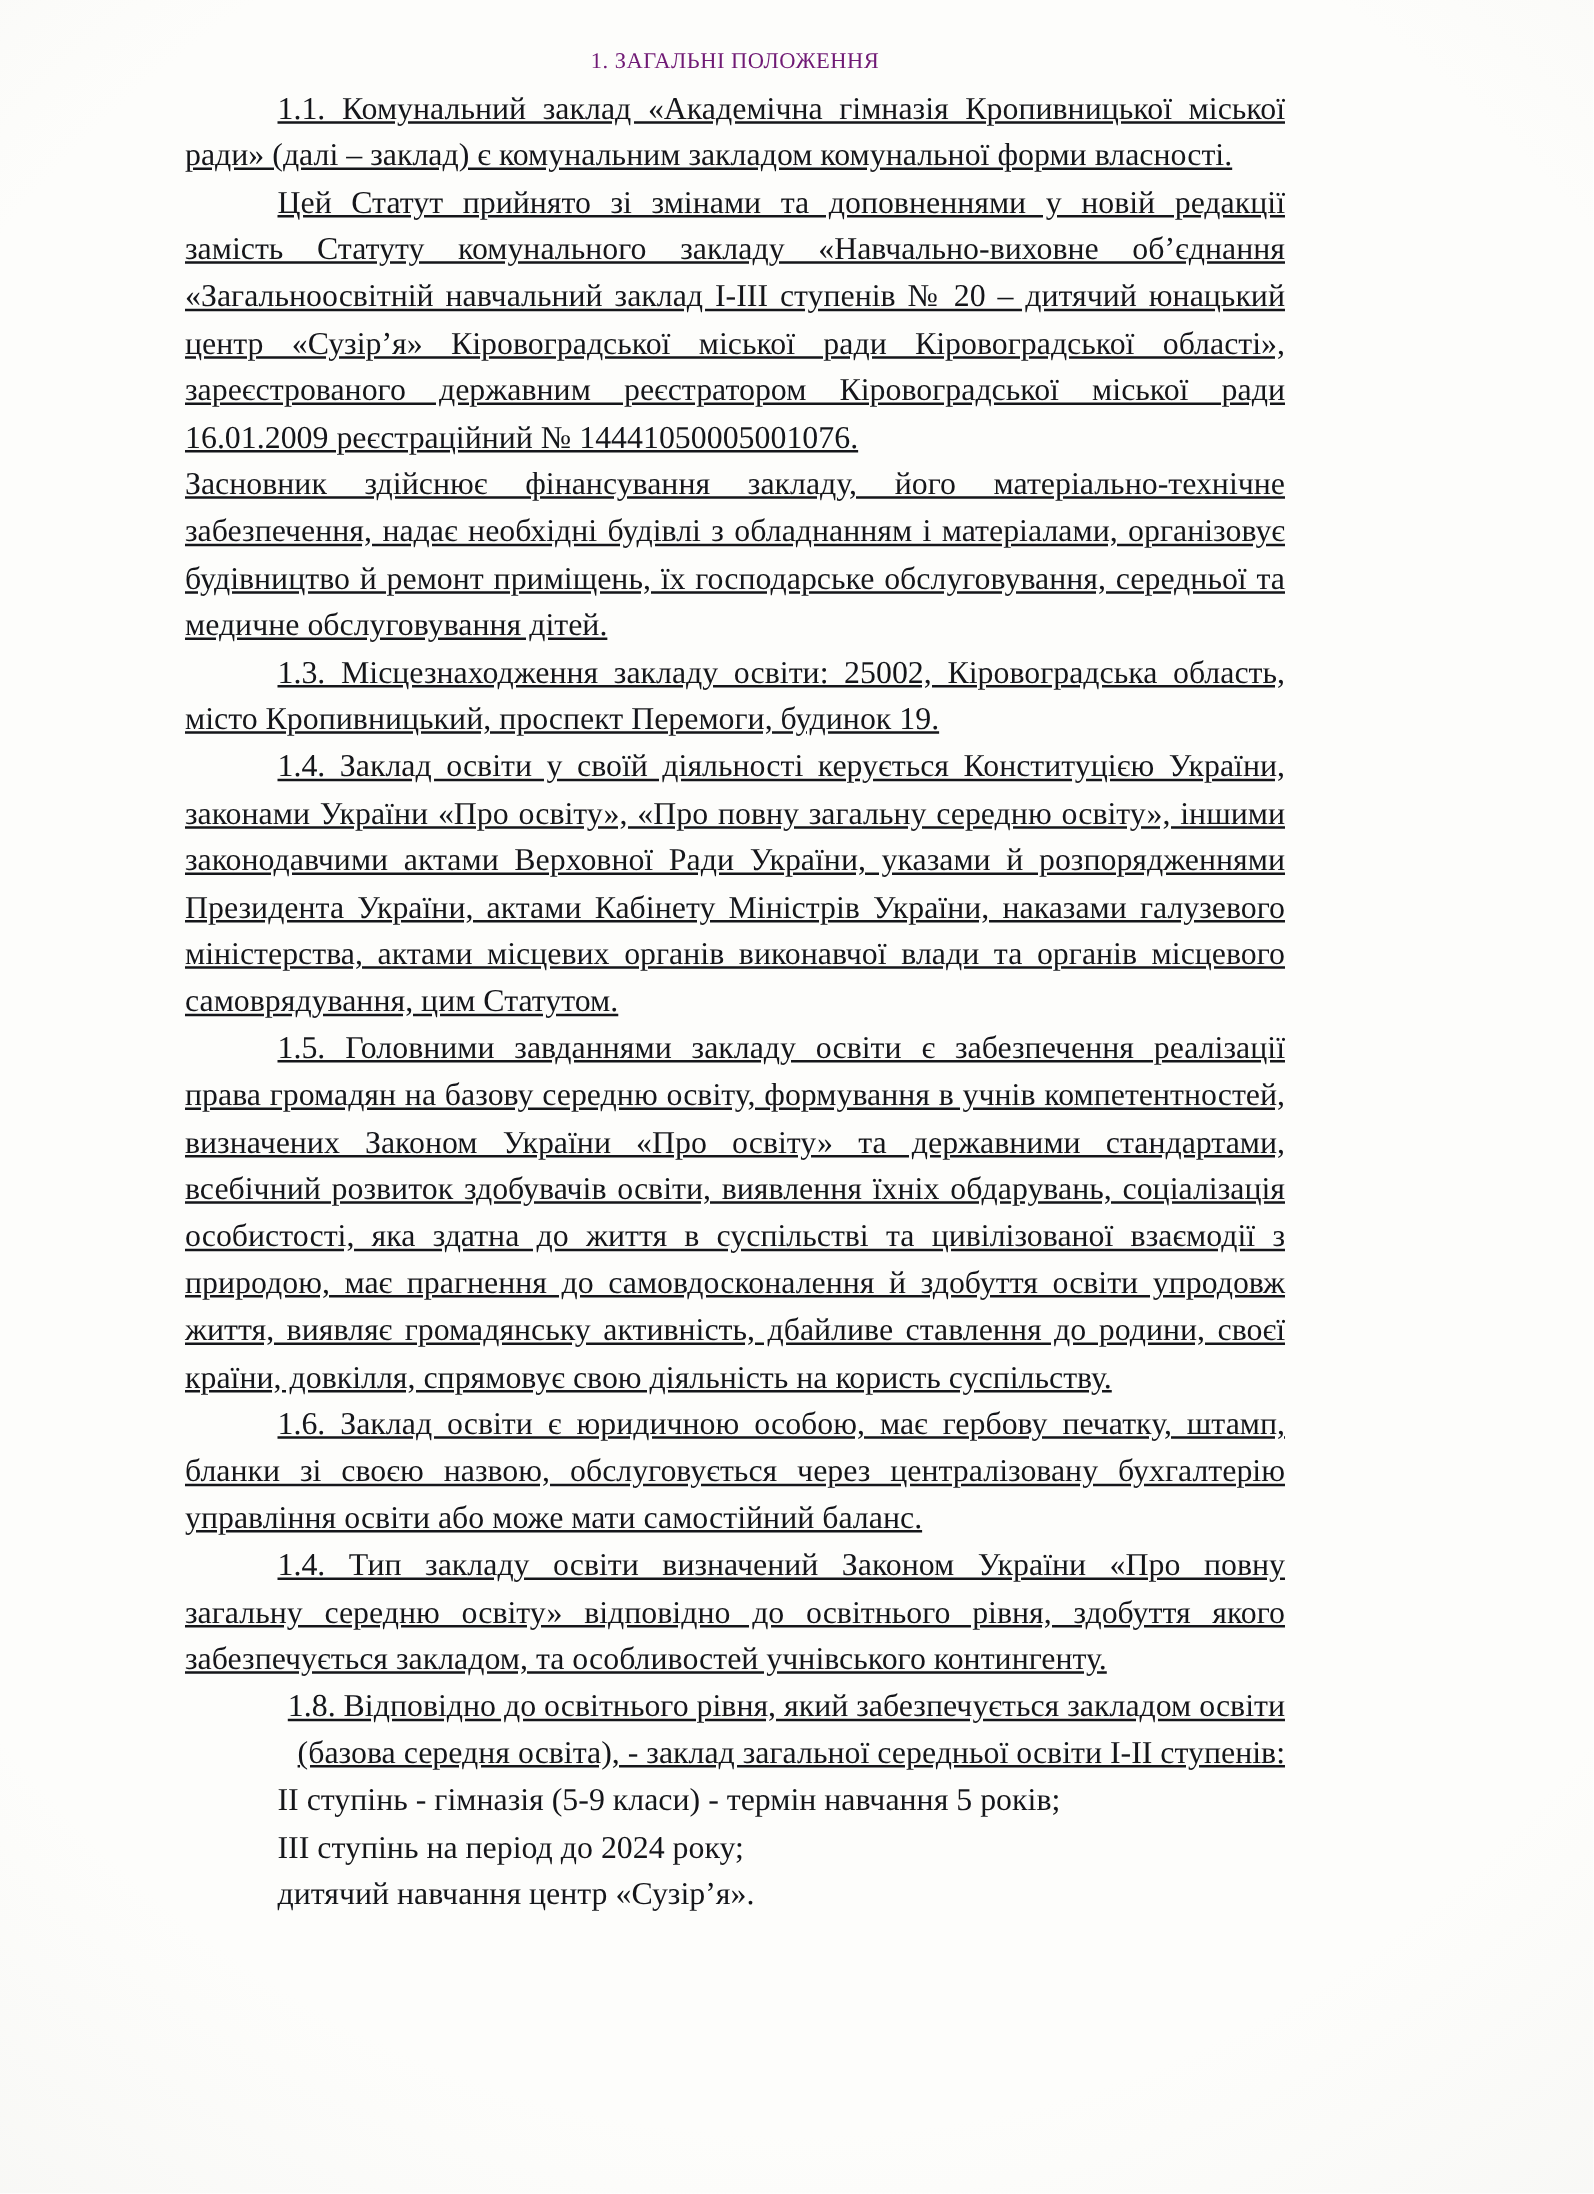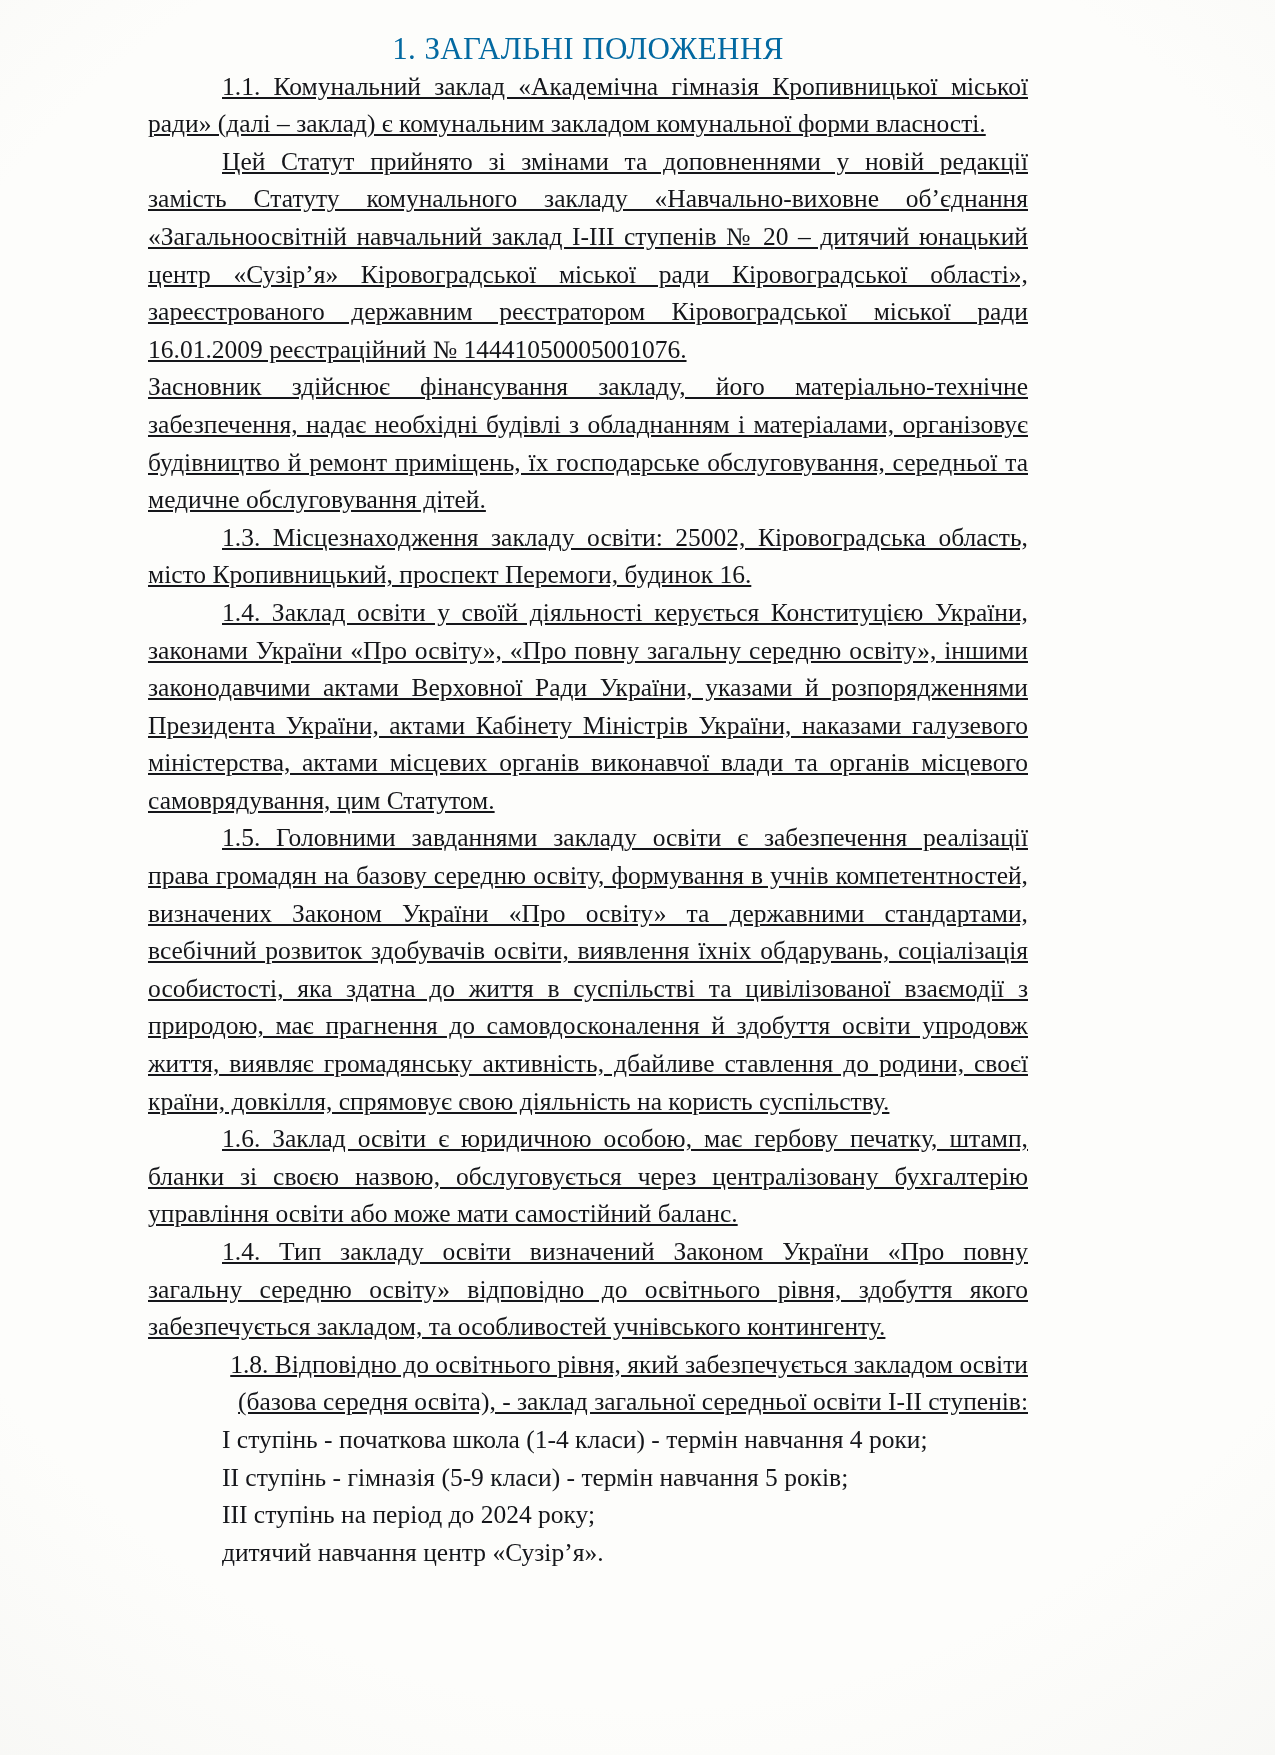--- a/index.html
+++ b/index.html
@@ -33,25 +33,25 @@
     font-family: "Liberation Serif", "DejaVu Serif", serif;
     font-size: 25.5px;
     line-height: 37.6px;
     color: #15161a;
     text-align: justify;
     text-justify: inter-word;
     -webkit-font-smoothing: antialiased;
   }
   .doc-title {
     text-align: center;
-    font-size: 31px;
+    font-size: 18px;
     line-height: 37.6px;
     letter-spacing: 0.4px;
     margin: 0 0 0 0;
-    color: #0369a1;
+    color: #701a75;
     font-weight: normal;
     font-family: "Liberation Serif", "DejaVu Serif", serif;
   }
   p.para {
     margin: 0;
     text-align: justify;
     text-indent: 74px;
     text-decoration: underline;
   }
   p.para.no-indent {
@@ -79,33 +79,32 @@
 
     <h1 class="doc-title">1. ЗАГАЛЬНІ ПОЛОЖЕННЯ</h1>
 
     <p class="para">1.1. Комунальний заклад «Академічна гімназія Кропивницької міської ради» (далі – заклад) є комунальним закладом комунальної форми власності.</p>
 
     <p class="para">Цей Статут прийнято зі змінами та доповненнями у новій редакції замість Статуту комунального закладу  «Навчально-виховне об’єднання «Загальноосвітній навчальний заклад І-ІІІ ступенів № 20 – дитячий юнацький центр «Сузір’я» Кіровоградської міської ради Кіровоградської області», зареєстрованого державним реєстратором Кіровоградської міської ради 16.01.2009 реєстраційний № 14441050005001076.</p>
 
 
     <p class="para no-indent">Засновник здійснює фінансування закладу, його матеріально-технічне забезпечення, надає необхідні будівлі з обладнанням і матеріалами, організовує будівництво й ремонт приміщень, їх господарське обслуговування, середньої та медичне обслуговування дітей.</p>
 
-    <p class="para">1.3. Місцезнаходження закладу освіти: 25002, Кіровоградська область, місто Кропивницький, проспект Перемоги, будинок 16.</p>
+    <p class="para">1.3. Місцезнаходження закладу освіти: 25002, Кіровоградська область, місто Кропивницький, проспект Перемоги, будинок 19.</p>
 
     <p class="para">1.4. Заклад освіти у своїй діяльності керується Конституцією України, законами України «Про освіту», «Про повну загальну середню освіту», іншими законодавчими актами Верховної Ради України, указами й розпорядженнями Президента України, актами Кабінету Міністрів України, наказами галузевого міністерства, актами місцевих органів виконавчої влади та органів місцевого самоврядування, цим Статутом.</p>
 
     <p class="para">1.5. Головними завданнями закладу освіти є забезпечення реалізації права громадян на базову середню освіту, формування в учнів компетентностей, визначених Законом України «Про освіту» та державними стандартами, всебічний розвиток здобувачів освіти, виявлення їхніх обдарувань, соціалізація особистості, яка здатна до життя в суспільстві та цивілізованої взаємодії з природою, має прагнення до самовдосконалення й здобуття освіти упродовж життя, виявляє громадянську активність, дбайливе ставлення до родини, своєї країни, довкілля, спрямовує свою діяльність на користь  суспільству.</p>
 
     <p class="para">1.6. Заклад освіти є юридичною особою, має гербову печатку, штамп, бланки зі своєю назвою,  обслуговується через централізовану бухгалтерію управління освіти або може мати самостійний баланс.</p>
 
     <p class="para">1.4. Тип закладу освіти визначений Законом України «Про повну загальну середню освіту» відповідно до освітнього рівня, здобуття якого забезпечується закладом, та особливостей учнівського контингенту.</p>
 
     <p class="para last-left">1.8. Відповідно до освітнього рівня, який забезпечується закладом освіти (базова середня освіта), - заклад загальної середньої освіти І-ІІ ступенів:</p>
 
     <div class="stages">
-      <p class="list-line">І ступінь - початкова школа (1-4 класи) - термін навчання 4 роки;</p>
       <p class="list-line">ІІ ступінь - гімназія  (5-9 класи) - термін навчання 5 років;</p>
       <p class="list-line">ІІІ ступінь на період до 2024 року;</p>
       <p class="list-line">дитячий навчання центр «Сузір’я».</p>
     </div>
 
   </div>
 </div>
 
 </body></html>

